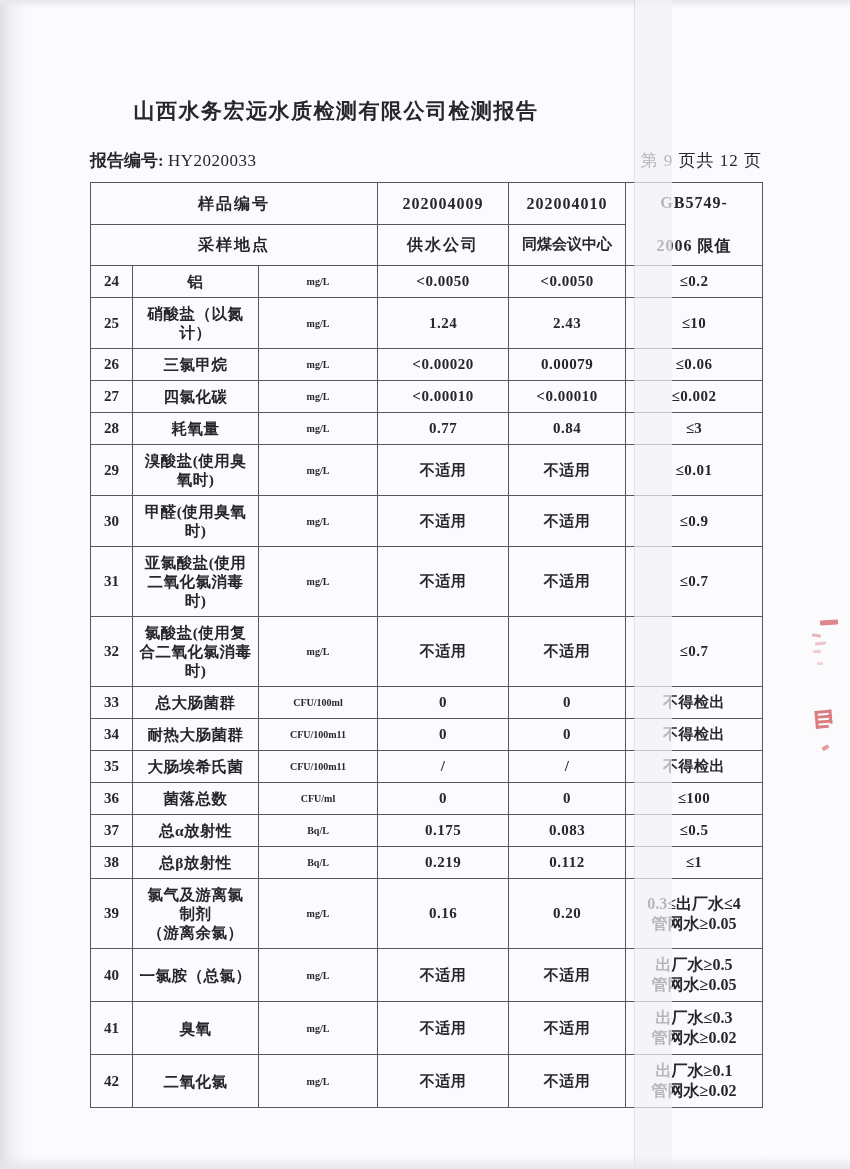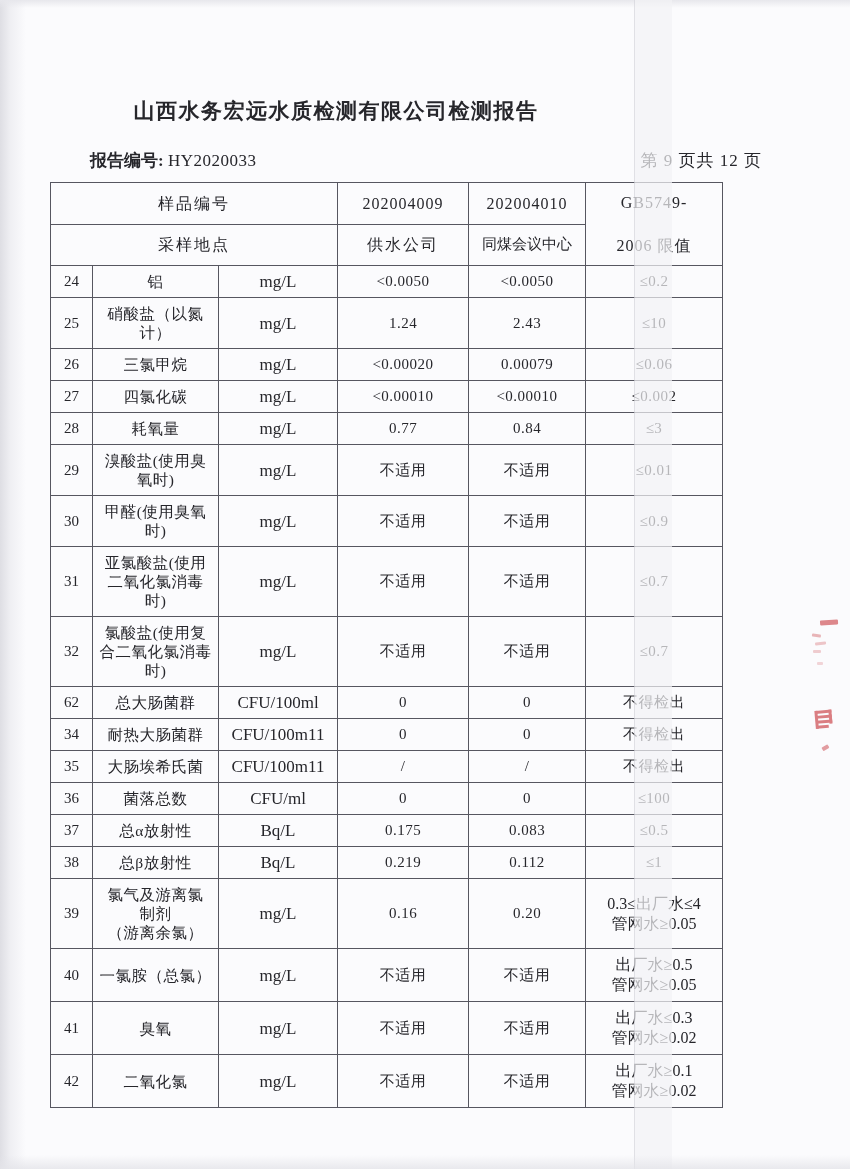--- a/index.html
+++ b/index.html
@@ -49,46 +49,47 @@
     display:flex;
     justify-content:space-between;
     align-items:baseline;
     font-size:17px;
   }
   .meta .label{font-weight:600;}
   .meta .value{font-weight:400;letter-spacing:.5px;}
   .meta .pageinfo{font-weight:400;letter-spacing:1px;}
 
   table.report{
-    margin-left:50px;
+    margin-left:90px;
     width:672px;
     border-collapse:collapse;
     table-layout:fixed;
     font-size:15px;
+    font-weight:bold;
   }
   table.report td{
     border:1px solid #565660;
     vertical-align:middle;
     padding:6px 4px;
     line-height:19px;
     text-align:center;
     word-break:break-all;
   }
   table.report{border:1.5px solid #45454e;}
   tr.hrow td{padding:10px 4px;font-size:16px;letter-spacing:2px;}
   td.c-no{font-family:"Liberation Serif","DejaVu Serif",serif;}
   td.c-item{
     text-align:left;
     padding-left:8px;
     white-space:pre-line;
     letter-spacing:.5px;
     font-size:15.5px;
   }
   td.c-item.center{text-align:center;padding-left:4px;}
-  td.c-unit{font-size:17px;}
+  td.c-unit{font-size:10px;}
   td.c-val{letter-spacing:.5px;}
   td.c-limit{white-space:pre-line;letter-spacing:.5px;}
   td.c-limit.small{font-size:16px;line-height:20px;letter-spacing:0;}
   td.limit-h .lh-line{display:block;letter-spacing:1px;}
   td.limit-h .lh-line + .lh-line{margin-top:24px;}
 
   
   .stamp{
     position:absolute;
     left:806px;top:618px;width:34px;height:150px;
@@ -202,21 +203,21 @@
         </tr>
         <tr>
           <td class="c-no">32</td>
           <td class="c-item">氯酸盐(使用复合二氧化氯消毒时)</td>
           <td class="c-unit">mg/L</td>
           <td class="c-val">不适用</td>
           <td class="c-val">不适用</td>
           <td class="c-limit">≤0.7</td>
         </tr>
         <tr>
-          <td class="c-no">62</td>
+          <td class="c-no">33</td>
           <td class="c-item">总大肠菌群</td>
           <td class="c-unit">CFU/100ml</td>
           <td class="c-val">0</td>
           <td class="c-val">0</td>
           <td class="c-limit">不得检出</td>
         </tr>
         <tr>
           <td class="c-no">34</td>
           <td class="c-item">耐热大肠菌群</td>
           <td class="c-unit">CFU/100m11</td>

